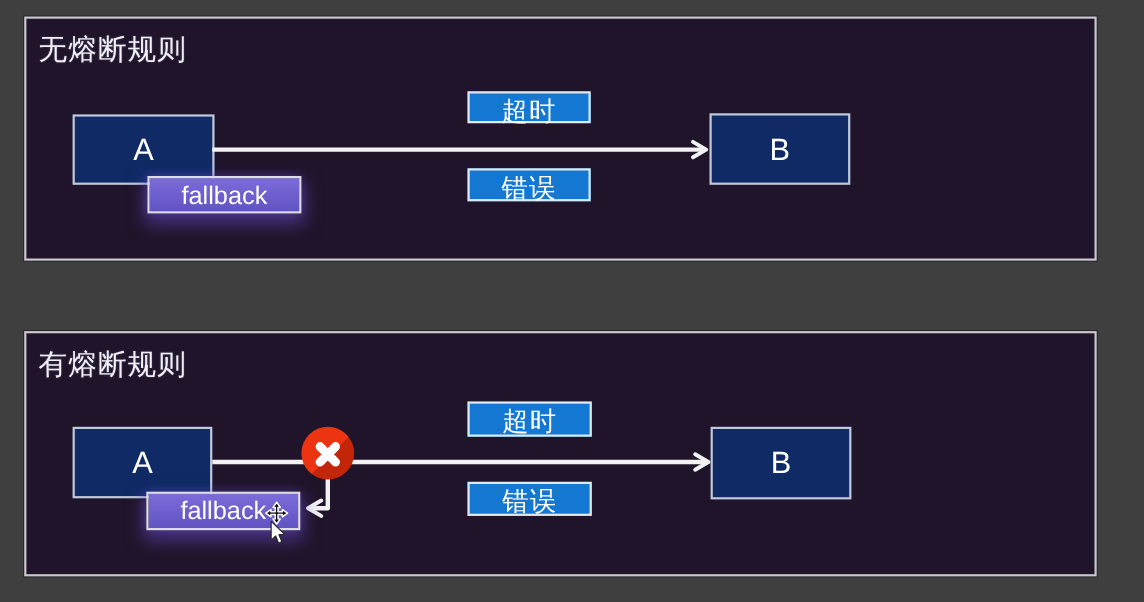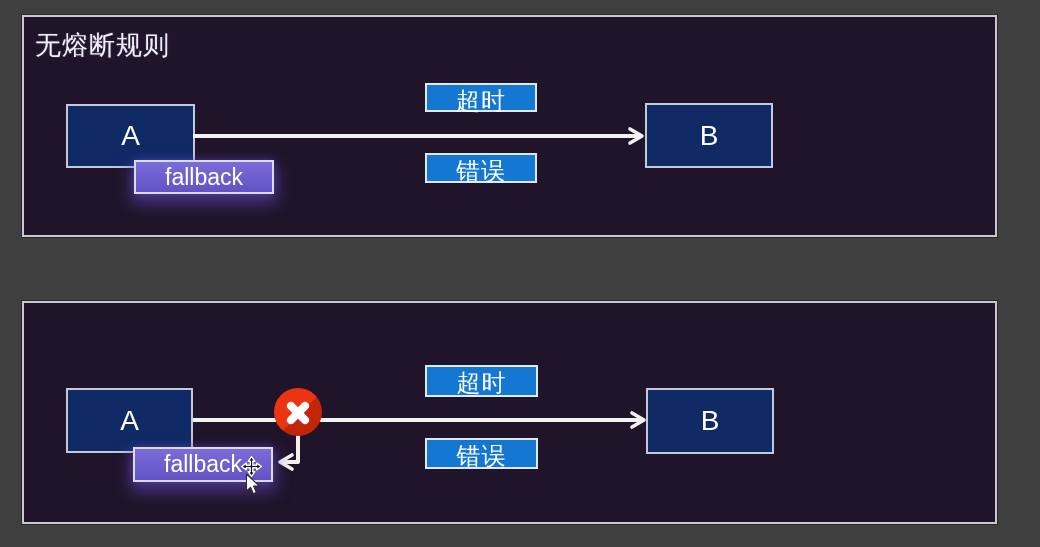--- a/index.html
+++ b/index.html
@@ -137,20 +137,21 @@
     <div class="edge-label" style="left:401px; top:136px; width:112px; height:30px;">
       <span>错误</span>
     </div>
 
     <div class="node" style="left:621px; top:86px; width:128px; height:65px;">
       <span>B</span>
     </div>
   </div>
 
   <div class="panel" id="panel-with-breaker">
+    <div class="panel-title">有熔断规则</div>
 
     <svg class="flow-svg">
       <defs>
         <marker id="arrow-r2" markerUnits="userSpaceOnUse" markerWidth="22" markerHeight="22" refX="13" refY="10" orient="auto">
           <path d="M3,3 L15,10 L3,17" fill="none" stroke="#f2f2f2" stroke-width="3.6" stroke-linecap="round" stroke-linejoin="round"></path>
         </marker>
       </defs>
 
       <line x1="169" y1="117" x2="618" y2="117" stroke="#f2f2f2" stroke-width="4" marker-end="url(#arrow-r2)"></line>
 

